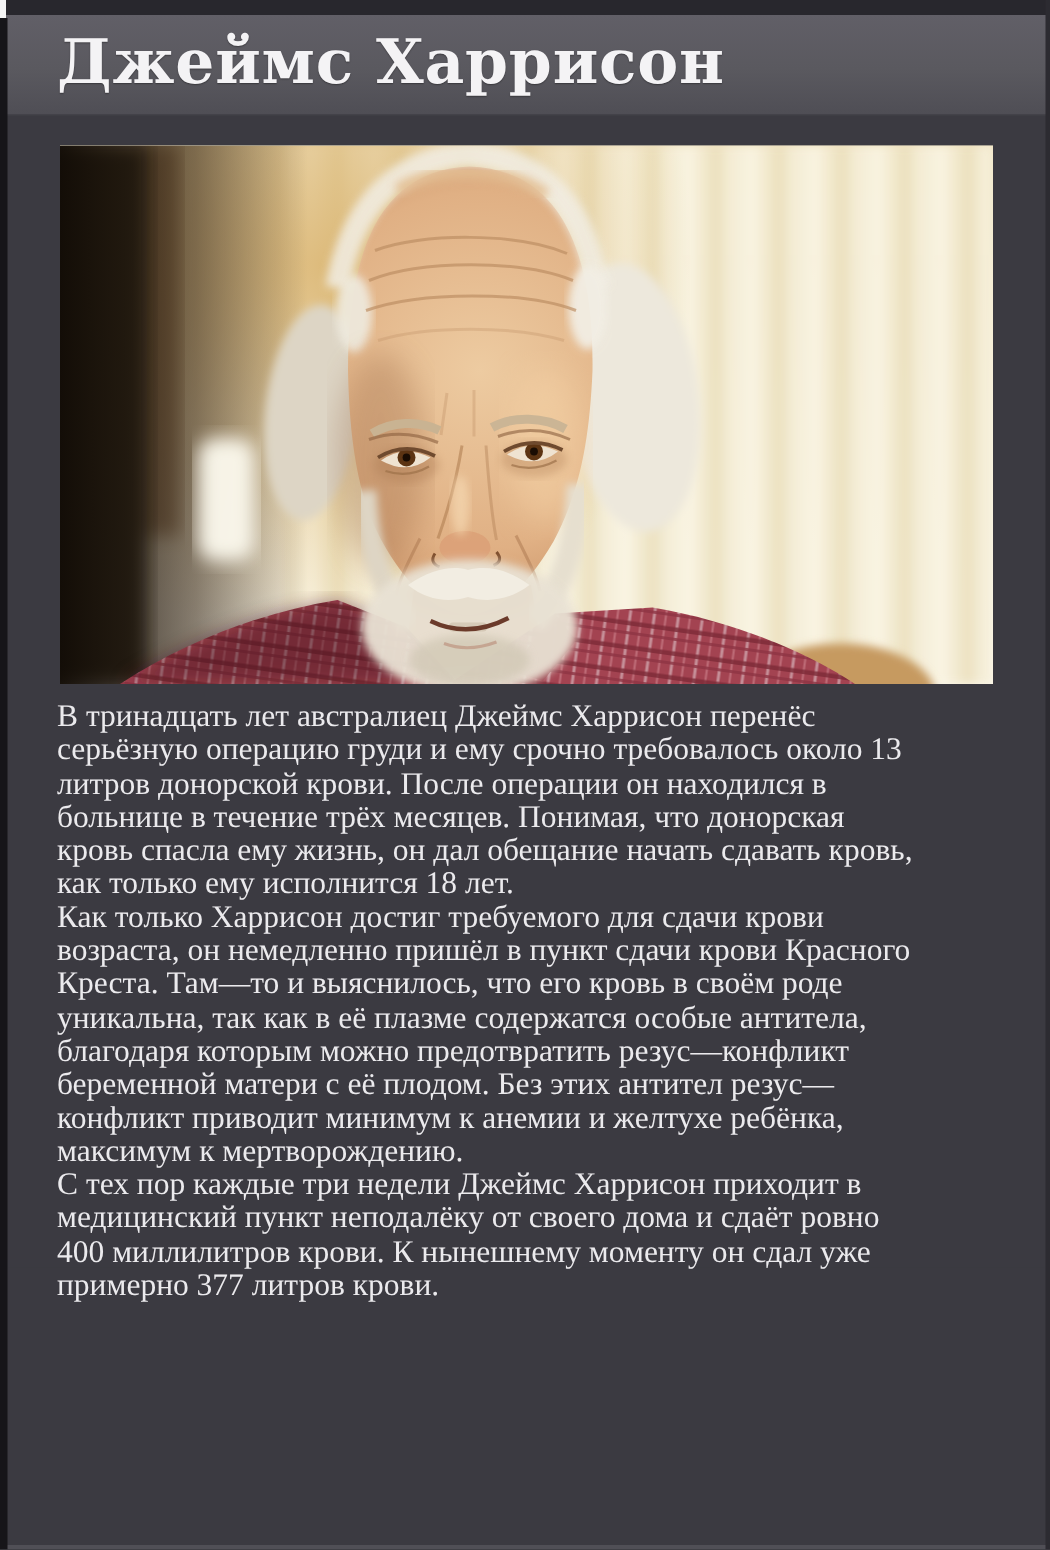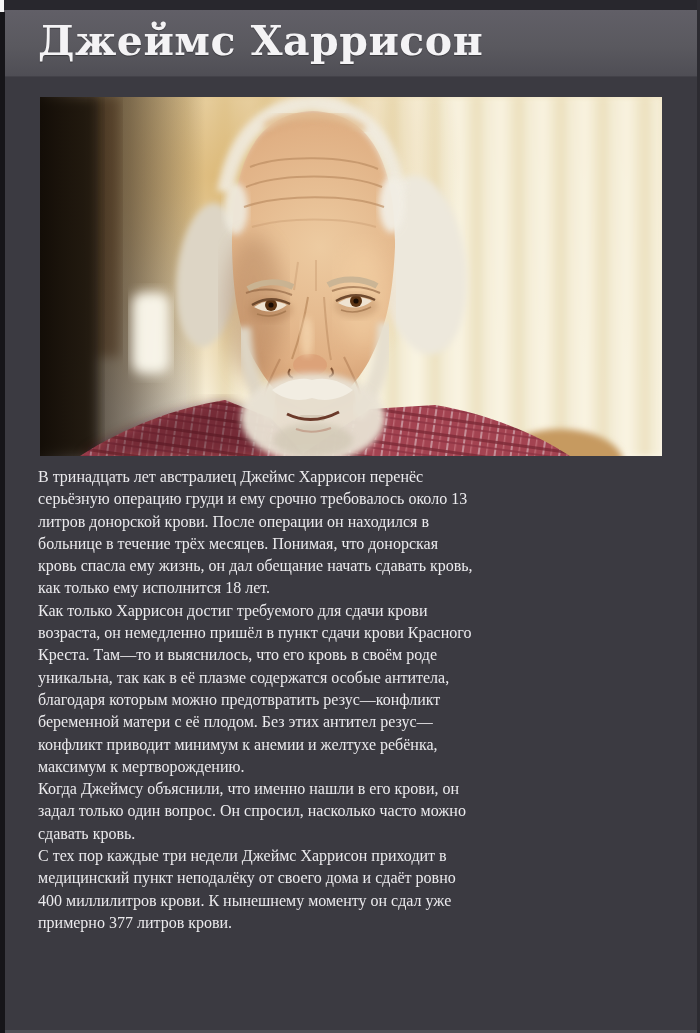--- a/index.html
+++ b/index.html
@@ -40,21 +40,21 @@
     white-space:nowrap;
   }
   .photo{
     margin:0;position:absolute;left:40px;top:97px;width:622px;height:359px;
     overflow:hidden;background:#efe5c9;
   }
   .photo svg{display:block;width:622px;height:359px;}
   .article{
     position:absolute;left:38px;top:466px;width:650px;
     color:var(--body-text);
-    font-size:16px;line-height:22.3px;
+    font-size:21px;line-height:22.3px;
   }
   .article p{margin:0;white-space:pre-line;}
 </style>
 </head>
 <body>
 
 <div class="page">
 
   <div class="top-strip"></div>
   <div class="corner-notch"></div>
@@ -203,22 +203,19 @@
 кровь спасла ему жизнь, он дал обещание начать сдавать кровь,
 как только ему исполнится 18 лет.</p>
     <p>Как только Харрисон достиг требуемого для сдачи крови
 возраста, он немедленно пришёл в пункт сдачи крови Красного
 Креста. Там—то и выяснилось, что его кровь в своём роде
 уникальна, так как в её плазме содержатся особые антитела,
 благодаря которым можно предотвратить резус—конфликт
 беременной матери с её плодом. Без этих антител резус—
 конфликт приводит минимум к анемии и желтухе ребёнка,
 максимум к мертворождению.</p>
-    <p>Когда Джеймсу объяснили, что именно нашли в его крови, он
-задал только один вопрос. Он спросил, насколько часто можно
-сдавать кровь.</p>
     <p>С тех пор каждые три недели Джеймс Харрисон приходит в
 медицинский пункт неподалёку от своего дома и сдаёт ровно
 400 миллилитров крови. К нынешнему моменту он сдал уже
 примерно 377 литров крови.</p>
   </main>
 
 </div>
 
 </body></html>

